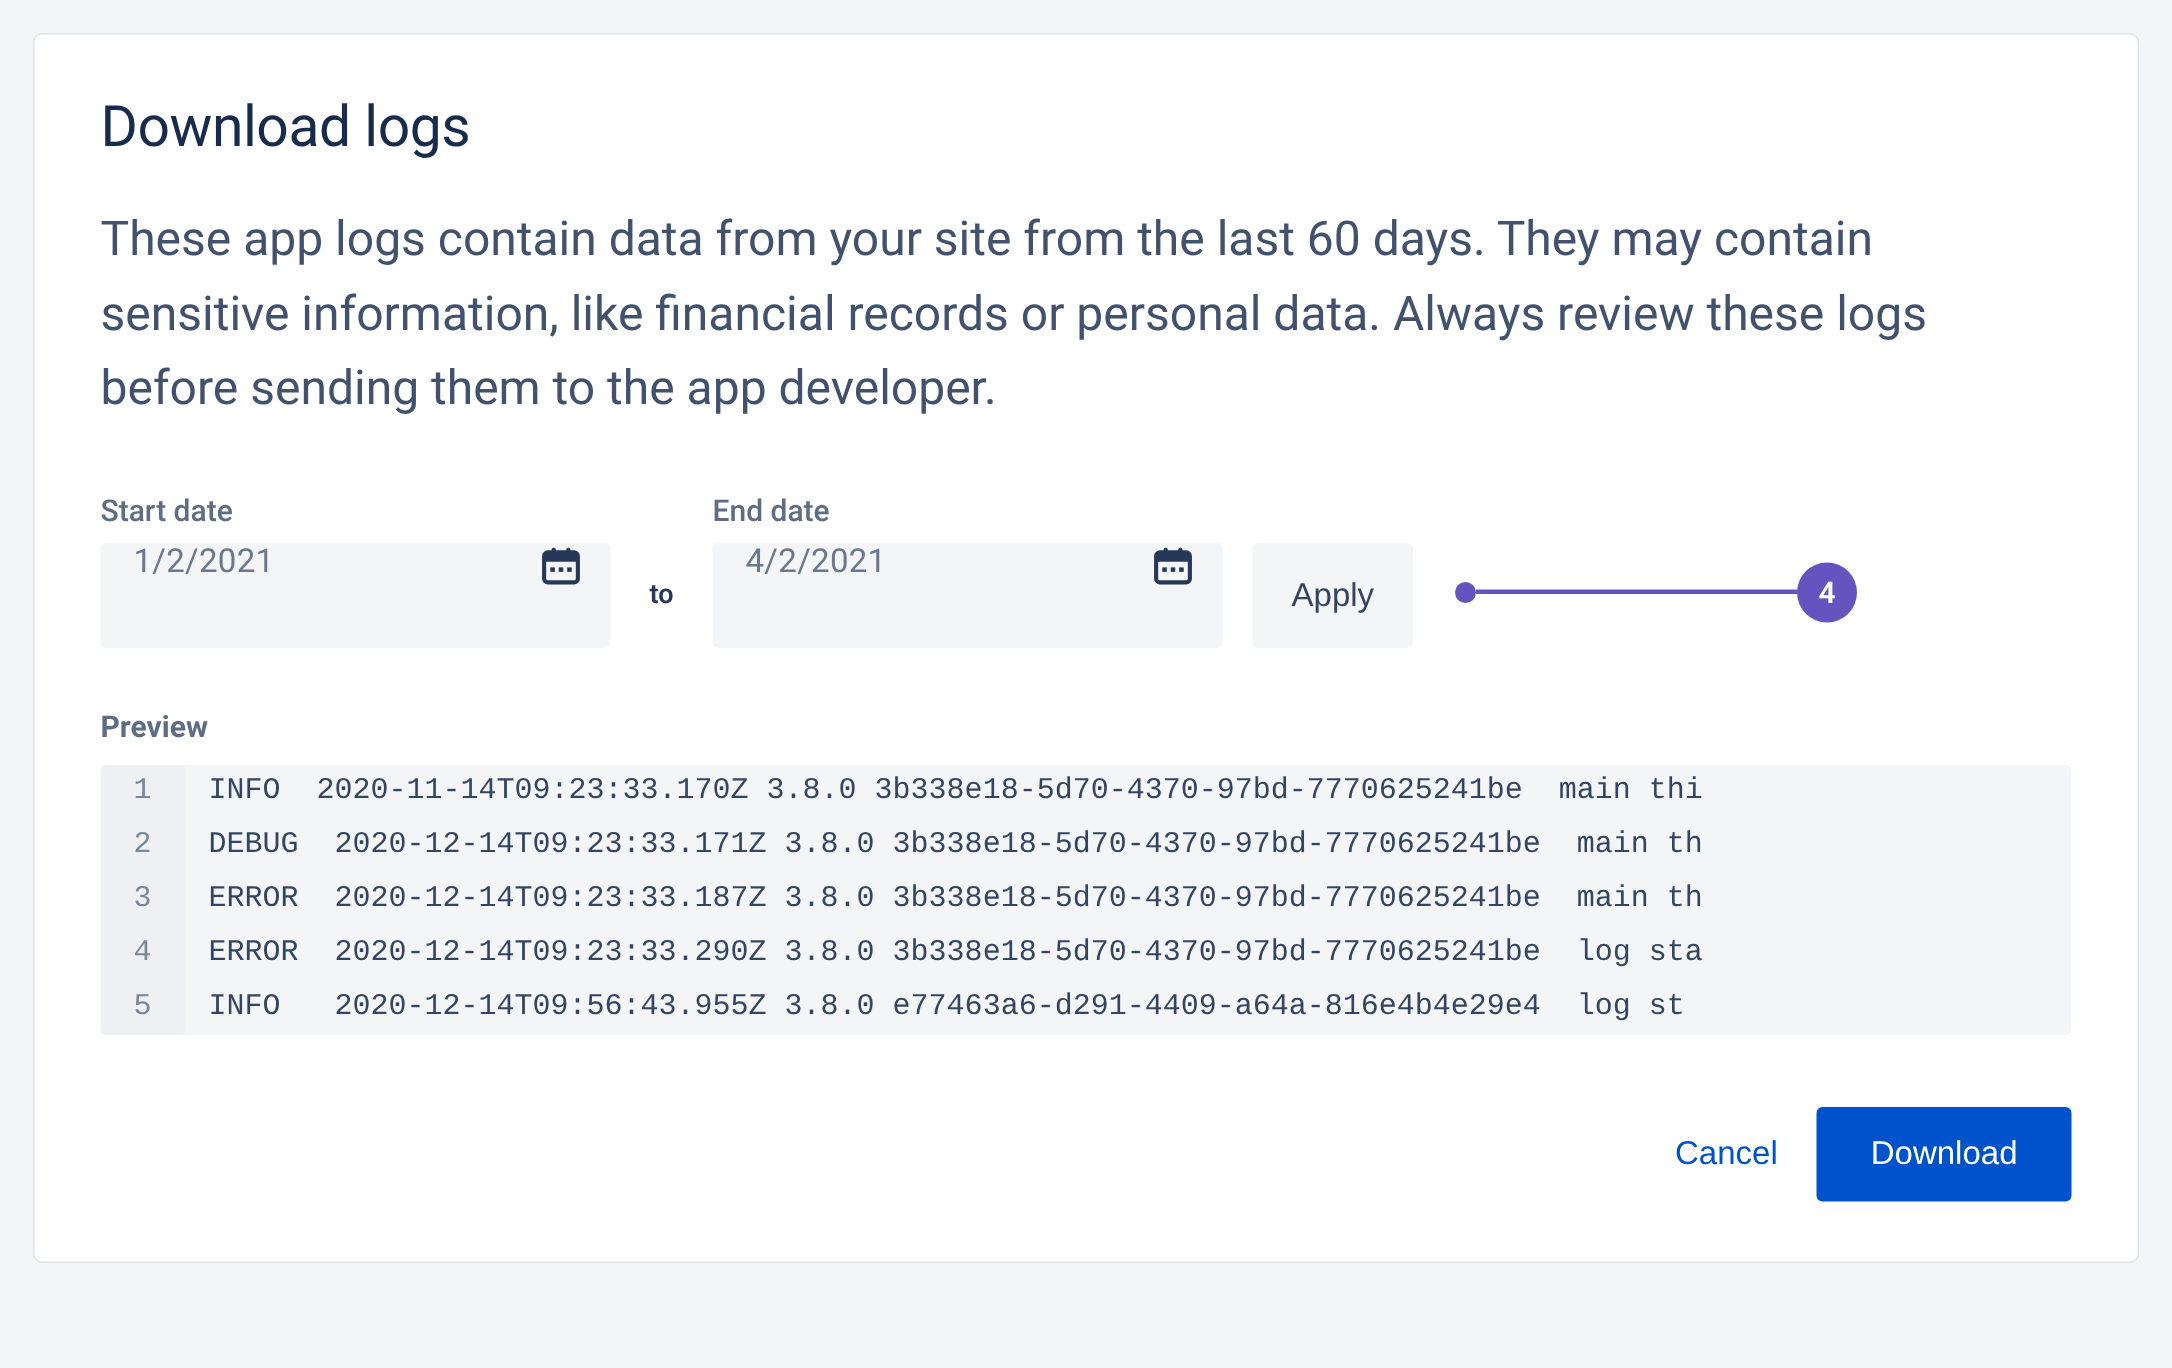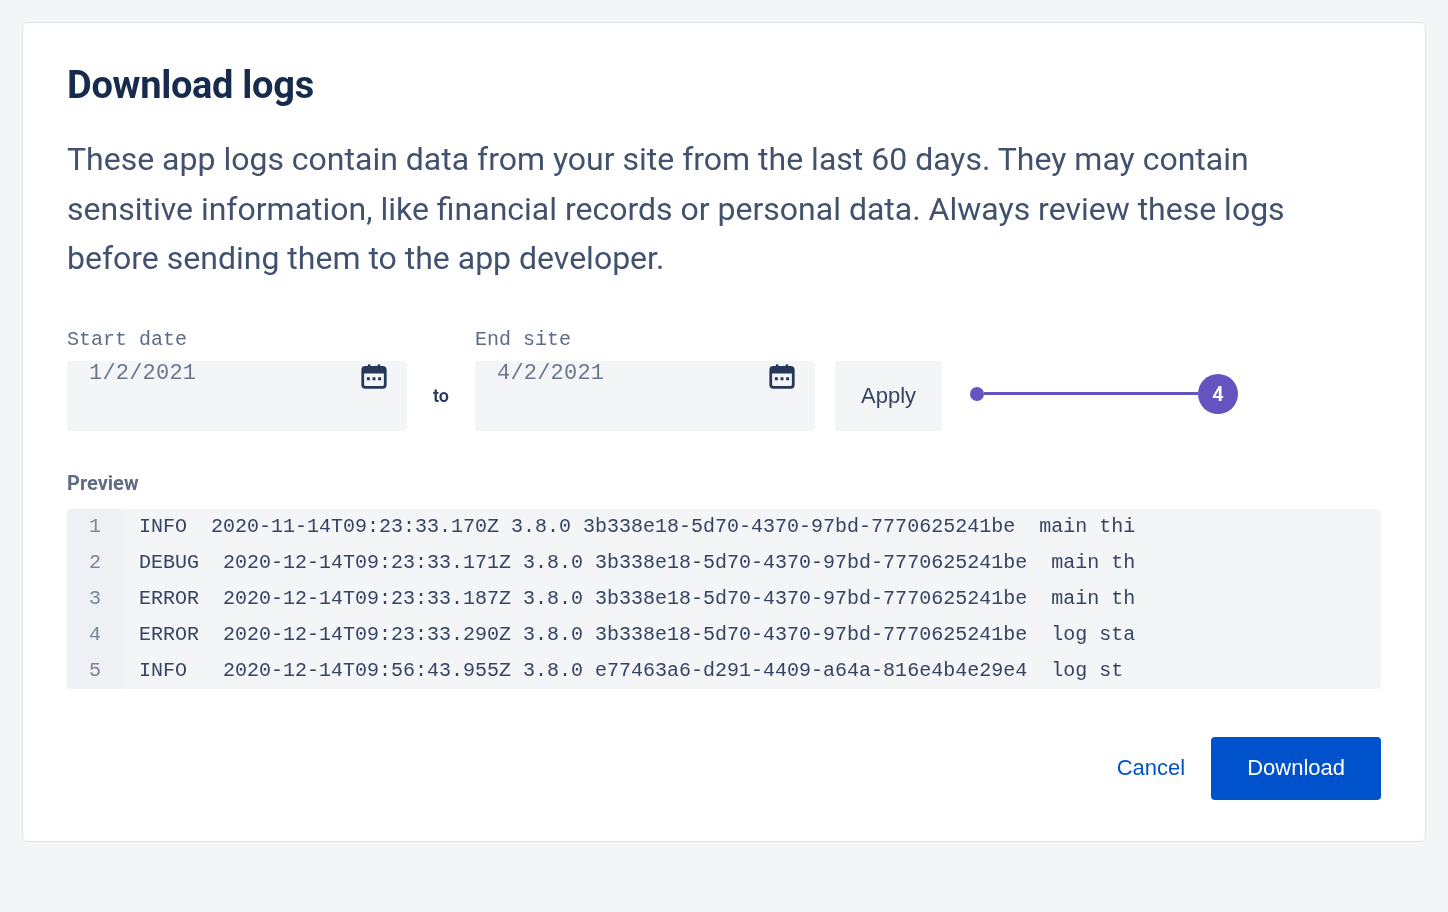--- a/index.html
+++ b/index.html
@@ -30,39 +30,39 @@
     background:#fff;
     border:1px solid var(--line);
     border-radius:6px;
     padding:34px 44px 40px;
     width:100%;
     min-height:820px;
     position:relative;
   }
   .title{
     font-size:38px;
-    font-weight:700;
+    font-weight:400;
     letter-spacing:-0.3px;
     margin:6px 0 28px;
     color:var(--ink);
   }
   .blurb{
     font-size:32px;
     line-height:1.55;
     color:var(--field-ink);
     margin:0 0 44px;
     max-width:1240px;
   }
   .range-row{
     display:flex;
     align-items:flex-end;
     gap:20px;
     margin-bottom:40px;
   }
-  .field-group{display:flex;flex-direction:column;gap:10px;font-family:Liberation Mono, monospace;}
+  .field-group{display:flex;flex-direction:column;gap:10px;}
   .field-label{
     font-size:20px;
     color:var(--muted);
     font-weight:500;
   }
   .date-input{
     display:flex;align-items:flex-start;justify-content:space-between;
     background:var(--field);
     border-radius:4px;
     height:70px;
@@ -184,21 +184,21 @@
             <rect x="10.8" y="13" width="2.4" height="2.4" fill="#253858"></rect>
             <rect x="15.3" y="13" width="2.4" height="2.4" fill="#253858"></rect>
           </svg>
         </span>
       </div>
     </div>
 
     <div class="to">to</div>
 
     <div class="field-group">
-      <div class="field-label">End site</div>
+      <div class="field-label">End date</div>
       <div class="date-input">
         <span class="val">4/2/2021</span>
         <span class="cal">
           <svg width="30" height="30" viewBox="0 0 24 24" fill="none">
             <rect x="3" y="5" width="18" height="16" rx="2" stroke="#253858" stroke-width="2.2"></rect>
             <rect x="3" y="5" width="18" height="5" fill="#253858"></rect>
             <rect x="7" y="2.5" width="2.2" height="4" rx="1" fill="#253858"></rect>
             <rect x="14.8" y="2.5" width="2.2" height="4" rx="1" fill="#253858"></rect>
             <rect x="6.3" y="13" width="2.4" height="2.4" fill="#253858"></rect>
             <rect x="10.8" y="13" width="2.4" height="2.4" fill="#253858"></rect>

